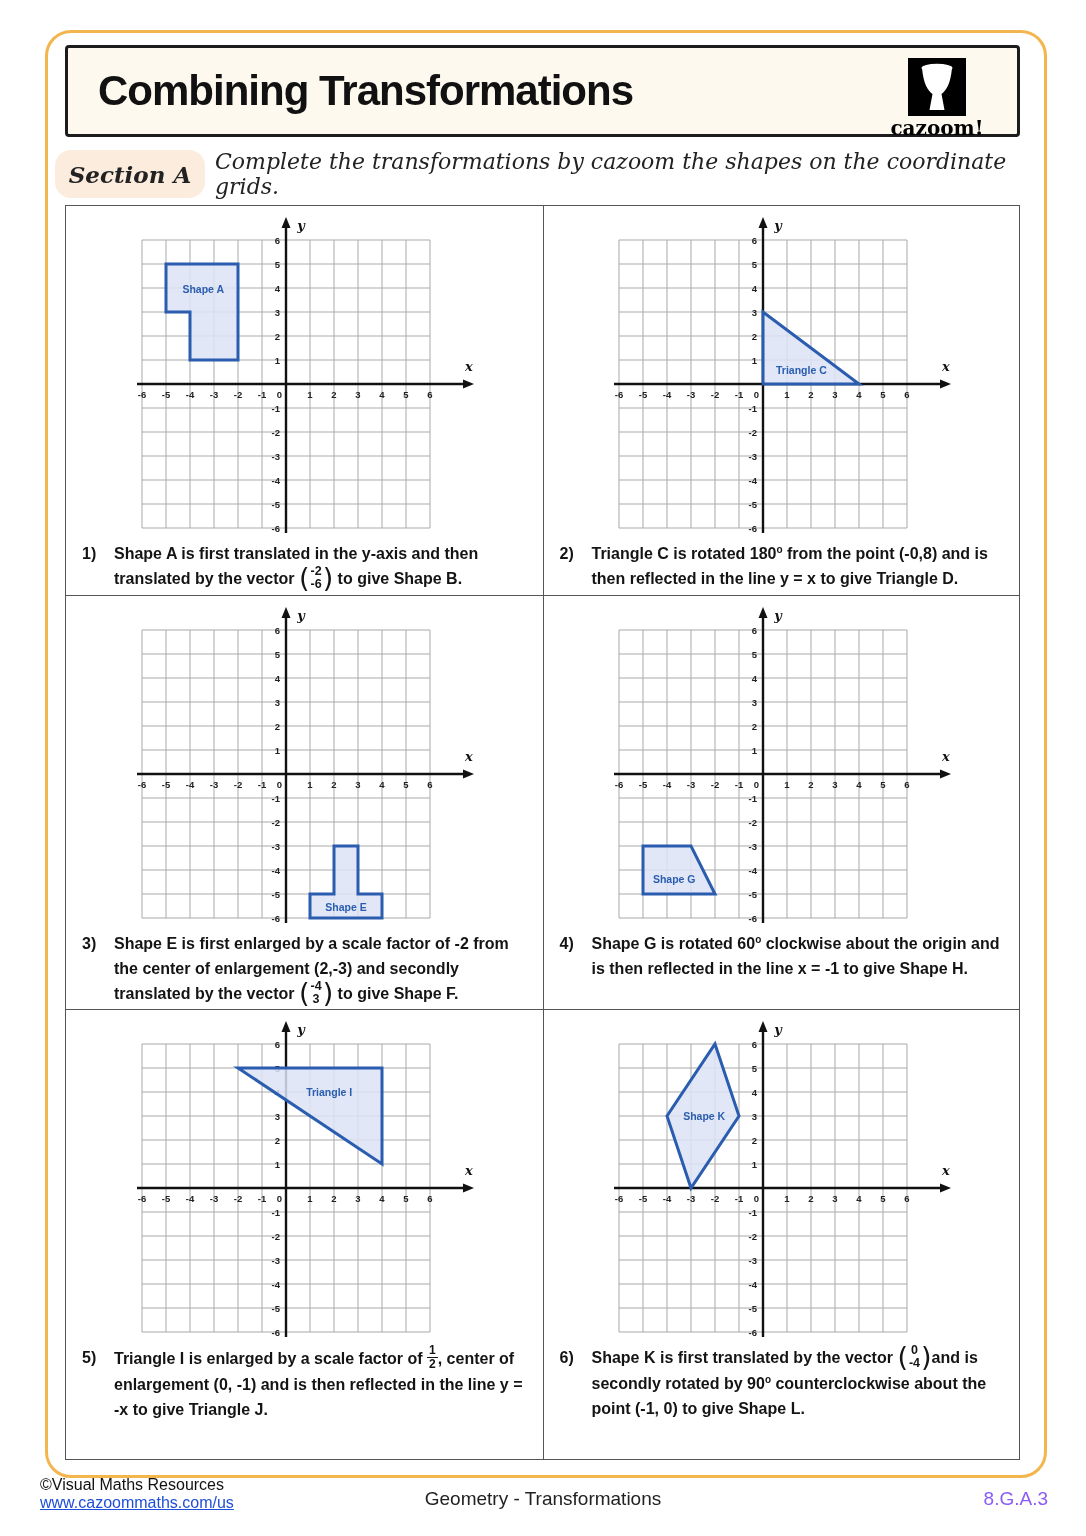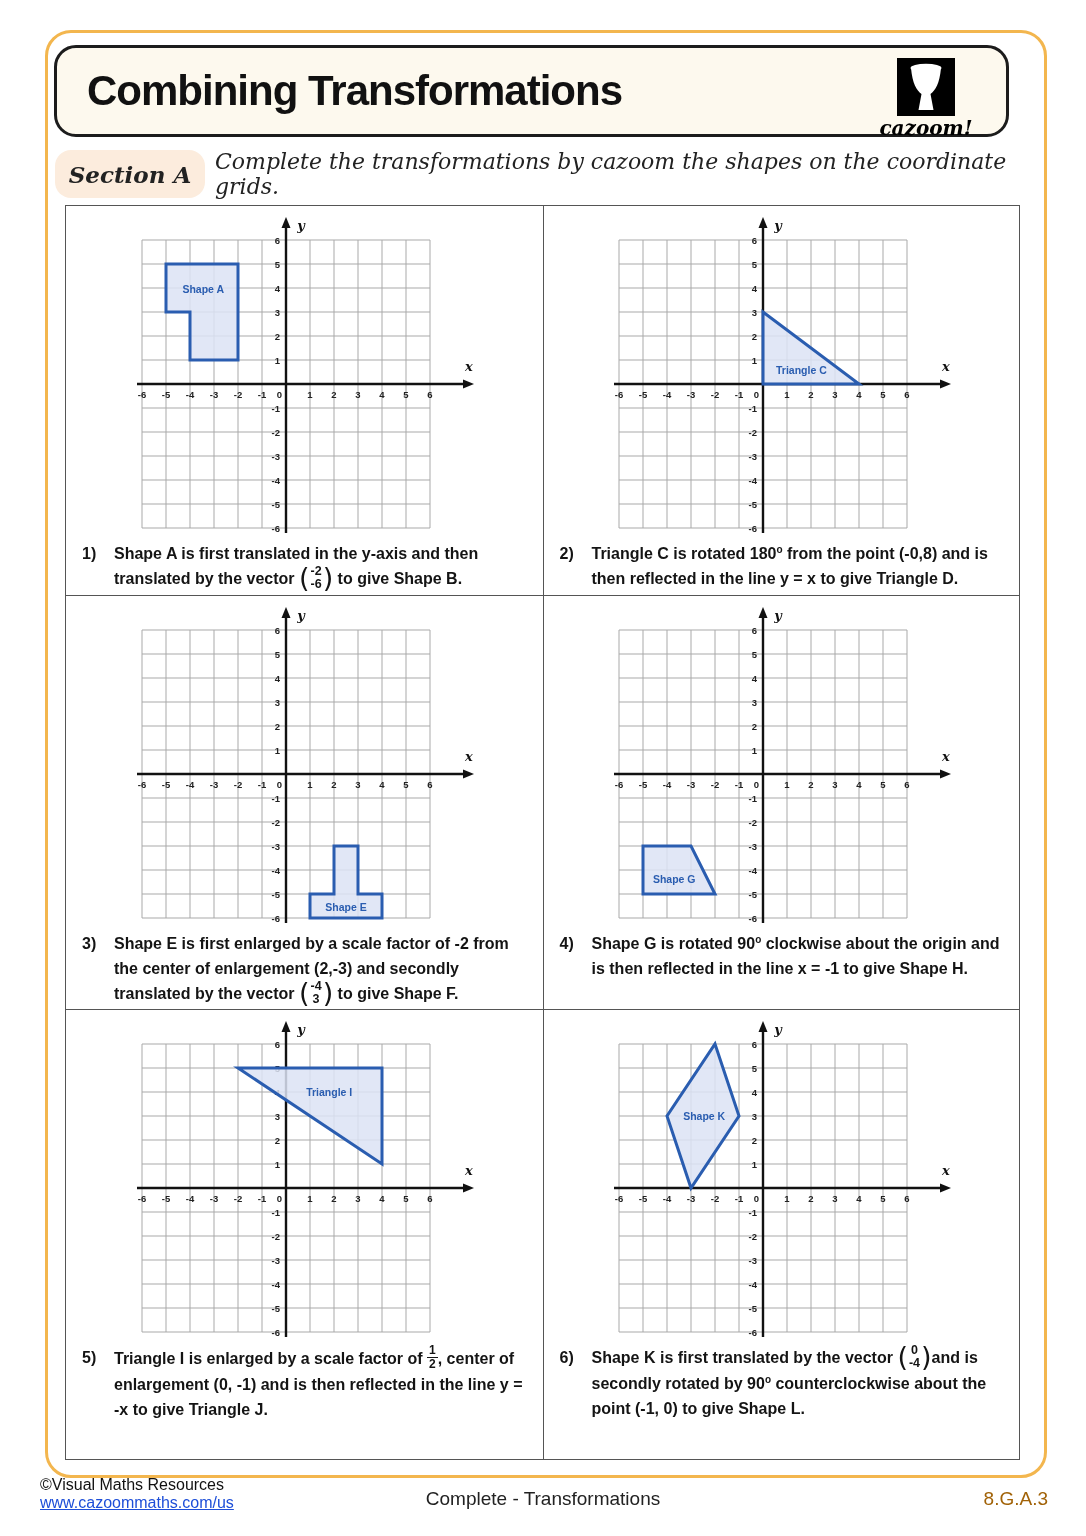--- a/index.html
+++ b/index.html
@@ -6,28 +6,28 @@
   body{
     width:1086px;height:1536px;position:relative;background:#ffffff;
     font-family:"Liberation Sans",sans-serif;color:#1a1a1a;overflow:hidden;
   }
   .page-border{
     position:absolute;left:45px;top:30px;width:996px;height:1442px;
     border:3px solid #f3b64e;border-radius:26px;pointer-events:none;
   }
   
   .title-box{
-    position:absolute;left:54px;top:45px;width:955px;height:92px;
-    background:#fdf9ee;border:3px solid #1c1c1c;border-radius:22px;
+    position:absolute;left:65px;top:45px;width:955px;height:92px;
+    background:#fdf9ee;border:3px solid #1c1c1c;border-radius:4px;
     box-sizing:border-box;display:flex;align-items:center;
   }
   .title-box h1{
     margin:0 0 0 30px;font-size:42px;font-weight:700;letter-spacing:-1px;color:#111;
   }
-  .logo{position:absolute;right:32px;top:10px;width:96px;text-align:center;font-style:italic;}
+  .logo{position:absolute;right:32px;top:10px;width:96px;text-align:center;}
   .logo-box{width:58px;height:58px;background:#000;margin:0 auto;display:block;}
   .logo-text{font-family:"DejaVu Serif",serif;font-weight:bold;font-size:20px;color:#000;line-height:1;margin-top:2px;}
   
   .section-row{position:absolute;left:55px;top:150px;width:976px;height:50px;padding-left:16px;}
   .section-pill{
     position:absolute;left:0;top:0;width:150px;height:48px;background:#fcecdd;border-radius:16px;
     display:flex;align-items:center;justify-content:center;
   }
   .section-label{font-family:"DejaVu Serif",serif;font-style:italic;font-weight:bold;font-size:23px;color:#222;}
   .instruction{
@@ -55,21 +55,21 @@
   .vec{display:inline-flex;align-items:center;vertical-align:middle;transform:translateY(-2px);}
   .vec .paren{font-size:27px;font-weight:400;line-height:0.9;font-family:"DejaVu Sans",sans-serif;}
   .vec .col{display:inline-flex;flex-direction:column;text-align:center;font-size:12.5px;line-height:1.05;font-weight:700;padding:0 1px;}
   .frac{display:inline-flex;flex-direction:column;text-align:center;vertical-align:middle;font-size:12px;line-height:1.1;font-weight:700;transform:translateY(-2px);}
   .frac .top{border-bottom:1.6px solid #141414;padding:0 2px;}
   
   .footer{position:absolute;left:0;top:1476px;width:1086px;height:60px;}
   .foot-left{position:absolute;left:40px;top:0;font-size:16px;color:#111;}
   .foot-link{color:#1d4ed8;text-decoration:underline;cursor:pointer;}
   .foot-center{position:absolute;left:0;width:1086px;top:12px;text-align:center;font-size:19px;color:#222;}
-  .foot-right{position:absolute;right:38px;top:12px;font-size:19px;color:#a16207;}
+  .foot-right{position:absolute;right:38px;top:12px;font-size:19px;color:#8b5cf6;}
 </style>
 </head>
 <body>
 
 <div class="page-border"></div>
 
 <div class="title-box">
   <h1>Combining Transformations</h1>
   <div class="logo">
     <svg class="logo-box" width="58" height="58" viewBox="0 0 58 58">
@@ -361,21 +361,21 @@
           <text x="152" y="125.5" text-anchor="end" font-size="9.5" font-weight="bold" fill="#222" font-family="&quot;Liberation Sans&quot;,sans-serif">2</text>
           <text x="152" y="101.5" text-anchor="end" font-size="9.5" font-weight="bold" fill="#222" font-family="&quot;Liberation Sans&quot;,sans-serif">3</text>
           <text x="152" y="77.5" text-anchor="end" font-size="9.5" font-weight="bold" fill="#222" font-family="&quot;Liberation Sans&quot;,sans-serif">4</text>
           <text x="152" y="53.5" text-anchor="end" font-size="9.5" font-weight="bold" fill="#222" font-family="&quot;Liberation Sans&quot;,sans-serif">5</text>
           <text x="152" y="29.5" text-anchor="end" font-size="9.5" font-weight="bold" fill="#222" font-family="&quot;Liberation Sans&quot;,sans-serif">6</text>
           <polygon points="38,242 86,242 110,290 38,290" fill="#dce3f4" fill-opacity="0.85" stroke="#2a5db0" stroke-width="3" stroke-linejoin="miter"></polygon>
           <text x="69.19999999999999" y="279.1" font-size="10.5" font-weight="bold" fill="#2a5db0" text-anchor="middle" font-family="&quot;Liberation Sans&quot;,sans-serif">Shape G</text>
         </svg></div>
     <div class="question">
       <span class="q-num">4)</span>
-      <span class="q-text"><span>Shape </span><span class="q-em">G</span><span> is rotated 90</span><sup class="q-sup">o</sup><span> clockwise about the origin and is then reflected in the line x = -1 to give Shape </span><span class="q-em">H</span><span>.</span></span>
+      <span class="q-text"><span>Shape </span><span class="q-em">G</span><span> is rotated 60</span><sup class="q-sup">o</sup><span> clockwise about the origin and is then reflected in the line x = -1 to give Shape </span><span class="q-em">H</span><span>.</span></span>
     </div>
   </div>
   <div class="panel row-3 col-l">
     <div class="grid-slot"><svg width="352" height="324" viewBox="0 0 352 324">
           <line x1="14" y1="26" x2="14" y2="314" stroke="#a9a9a9" stroke-width="1"></line>
           <line x1="38" y1="26" x2="38" y2="314" stroke="#a9a9a9" stroke-width="1"></line>
           <line x1="62" y1="26" x2="62" y2="314" stroke="#a9a9a9" stroke-width="1"></line>
           <line x1="86" y1="26" x2="86" y2="314" stroke="#a9a9a9" stroke-width="1"></line>
           <line x1="110" y1="26" x2="110" y2="314" stroke="#a9a9a9" stroke-width="1"></line>
           <line x1="134" y1="26" x2="134" y2="314" stroke="#a9a9a9" stroke-width="1"></line>
@@ -515,15 +515,15 @@
           </span><span>and is secondly rotated by 90</span><sup class="q-sup">o</sup><span> counterclockwise about the point (-1, 0) to give Shape </span><span class="q-em">L</span><span>.</span></span>
     </div>
   </div>
 </div>
 
 <div class="footer">
   <div class="foot-left">
     <div>©Visual Maths Resources</div>
     <div class="foot-link">www.cazoommaths.com/us</div>
   </div>
-  <div class="foot-center">Complete - Transformations</div>
+  <div class="foot-center">Geometry - Transformations</div>
   <div class="foot-right">8.G.A.3</div>
 </div>
 
 </body></html>

